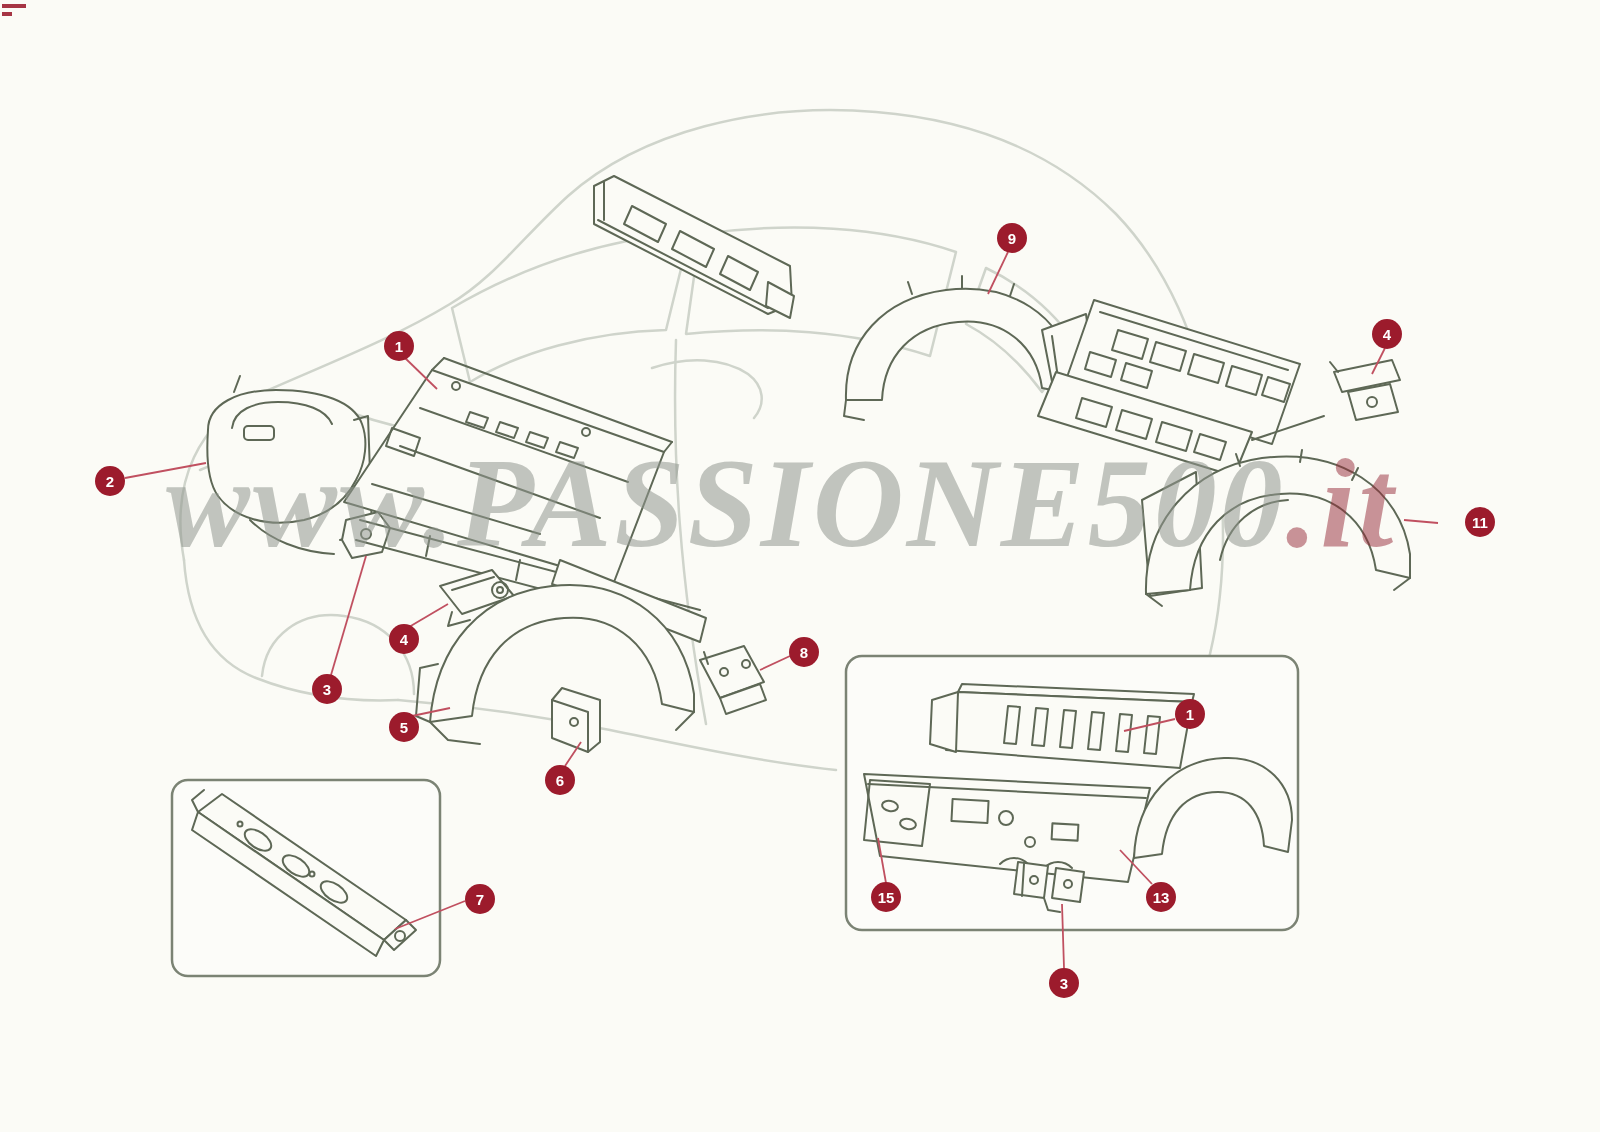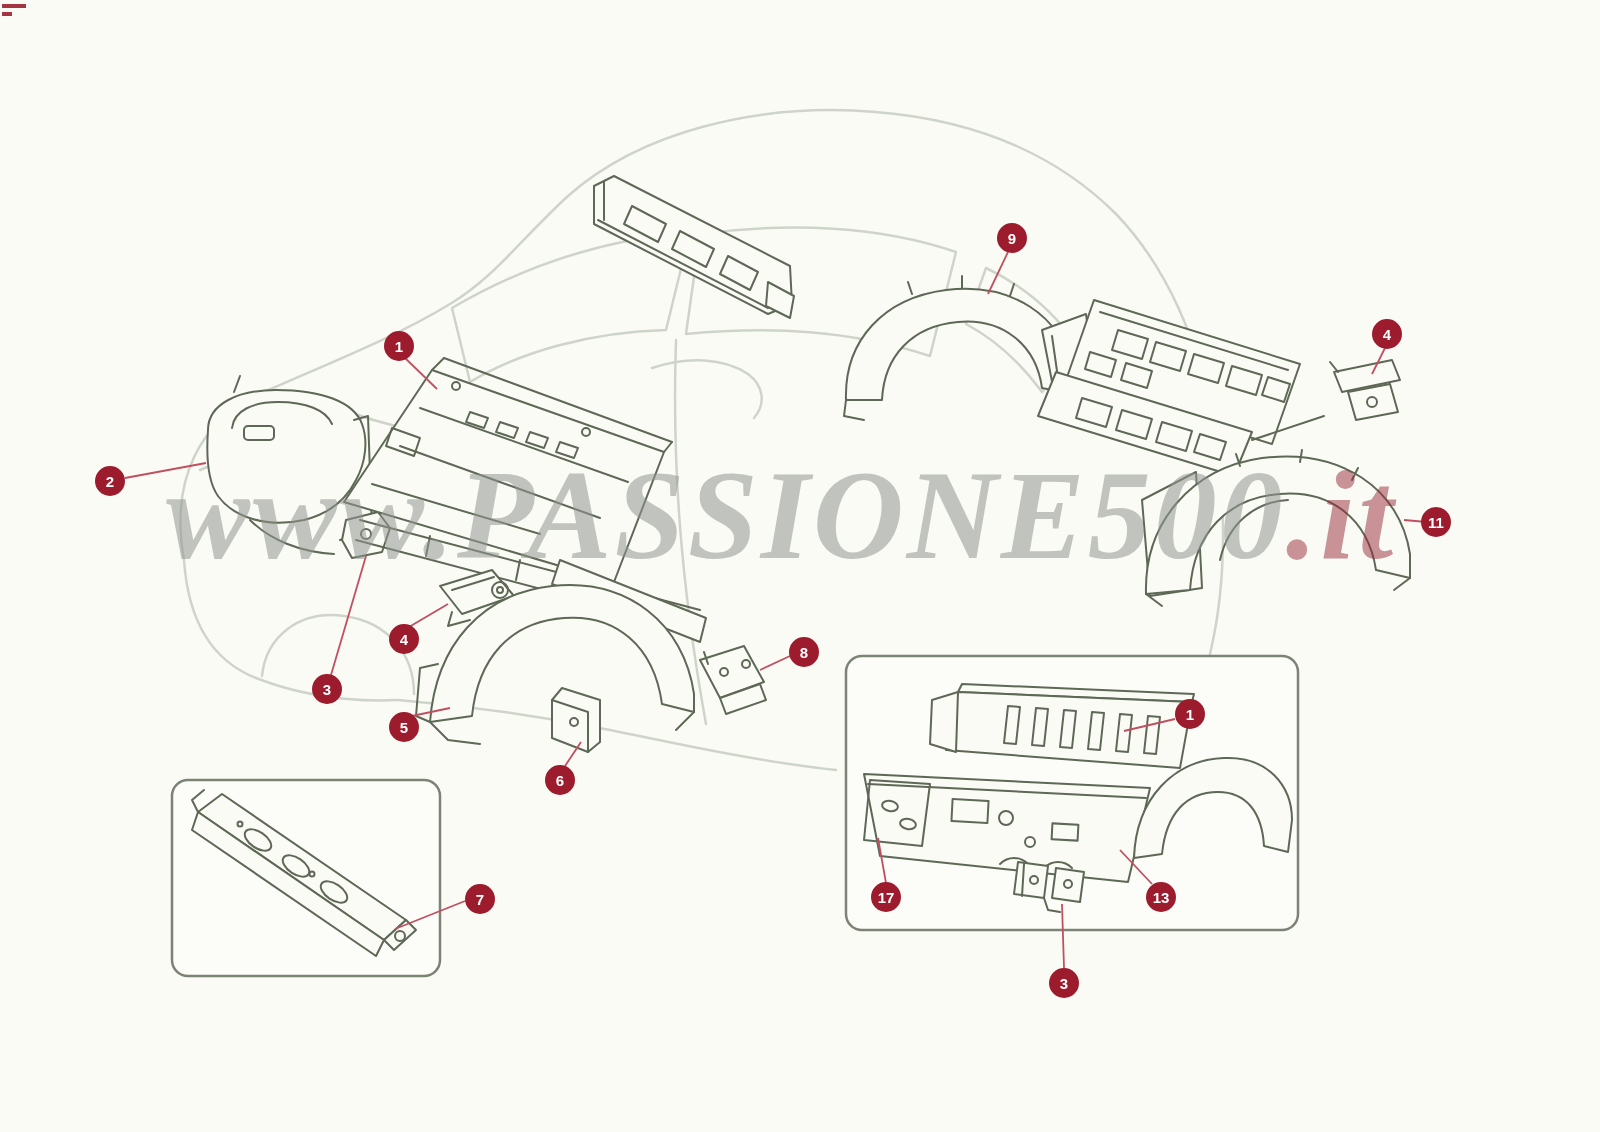--- a/index.html
+++ b/index.html
@@ -2,21 +2,21 @@
 <html><head>
 <meta charset="utf-8">
 <style>
   html,body{margin:0;padding:0;background:#e9e9e5;}
   .canvas{
     position:relative;width:1600px;height:1132px;background:#fbfbf6;
     overflow:hidden;font-family:"Liberation Sans",sans-serif;
   }
   .art{position:absolute;left:0;top:0;z-index:1;}
   .watermark{
-    position:absolute;left:166px;top:444px;z-index:2;white-space:nowrap;
+    position:absolute;left:166px;top:432px;z-index:2;white-space:nowrap;
     font-family:"Liberation Serif",serif;font-style:italic;font-weight:700;
     font-size:126px;letter-spacing:3px;color:rgba(146,152,144,0.55);
     pointer-events:none;user-select:none;
   }
   .watermark .wm-suffix{color:rgba(150,42,56,0.5);}
   .badge{
     position:absolute;z-index:3;width:30px;height:30px;border-radius:50%;
     background:#9c1b2c;color:#ffffff;display:flex;align-items:center;
     justify-content:center;font-size:15px;font-weight:700;
     transform:translate(-50%,-50%);line-height:1;
@@ -251,19 +251,19 @@
   <div class="badge" style="left:399px;top:346px">1</div>
   <div class="badge" style="left:110px;top:481px">2</div>
   <div class="badge" style="left:327px;top:689px">3</div>
   <div class="badge" style="left:404px;top:639px">4</div>
   <div class="badge" style="left:404px;top:727px">5</div>
   <div class="badge" style="left:560px;top:780px">6</div>
   <div class="badge" style="left:480px;top:899px">7</div>
   <div class="badge" style="left:804px;top:652px">8</div>
   <div class="badge" style="left:1012px;top:238px">9</div>
   <div class="badge" style="left:1387px;top:334px">4</div>
-  <div class="badge" style="left:1436px;top:522px">11</div>
+  <div class="badge" style="left:1480px;top:522px">11</div>
   <div class="badge" style="left:1190px;top:714px">1</div>
   <div class="badge" style="left:1161px;top:897px">13</div>
   <div class="badge" style="left:1064px;top:983px">3</div>
-  <div class="badge" style="left:886px;top:897px">17</div>
+  <div class="badge" style="left:886px;top:897px">15</div>
 
 </div>
 
 </body></html>

